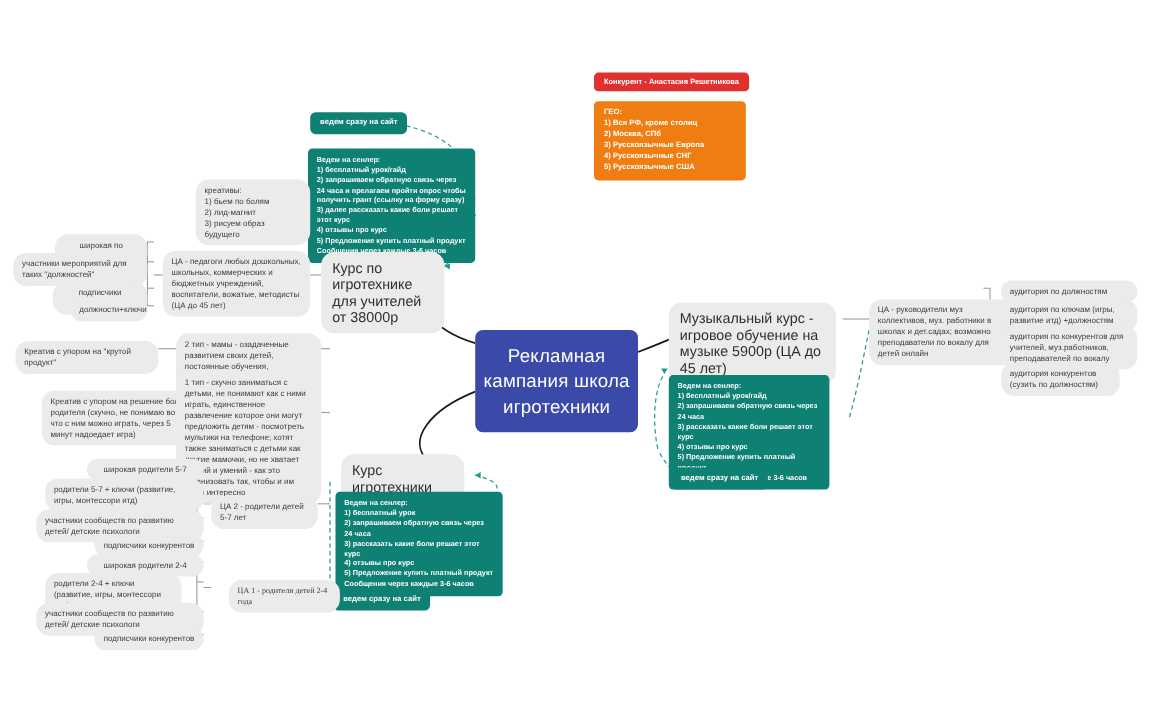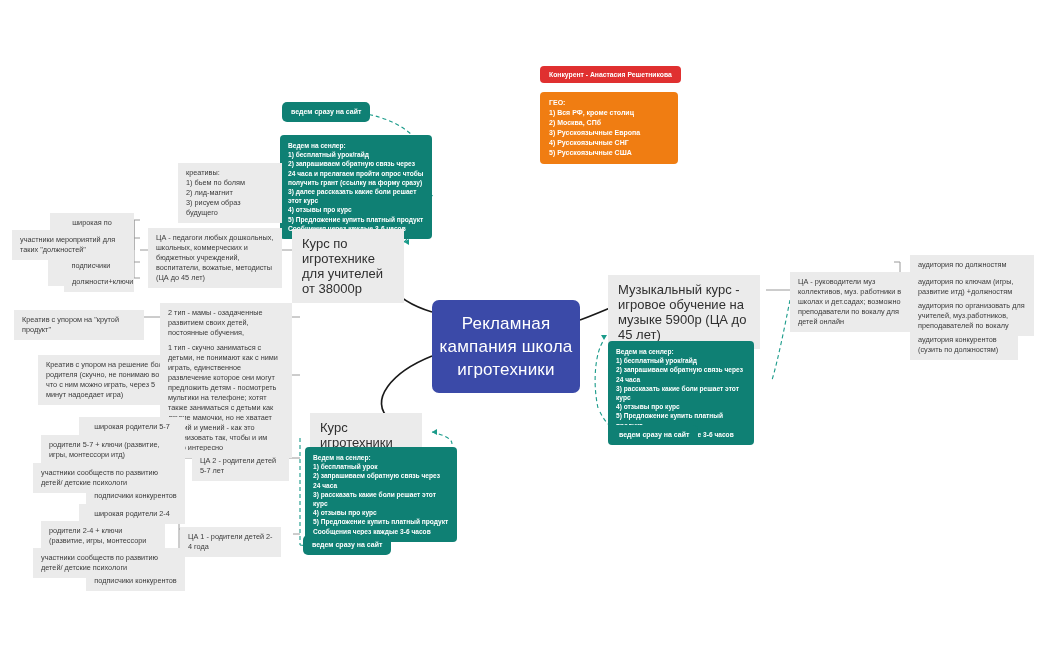--- a/index.html
+++ b/index.html
@@ -24,21 +24,21 @@
     font-size:17px;
     line-height:23px;
     padding:12px 2px;
     letter-spacing:.2px;
   }
 
   
   .gray{
     background:#ebebeb;
     color:#3b3b3b;
-    border-radius:0;
+    border-radius:12px;
     padding:5px 8px;
     font-size:7.3px;
     line-height:10px;
   }
   .gray.big{
     font-size:13px;
     line-height:15px;
     padding:7px 10px;
     color:#2f2f2f;
   }
@@ -218,21 +218,21 @@
     <span class="ln">5) Предложение купить платный продукт</span>
     <span class="ln">Сообщения через каждые 3-6 часов</span>
   </div>
 
   <div class="node pill" style="left:610px;top:425px;">ведем сразу на сайт</div>
 
   <div class="node gray" style="left:790px;top:272px;width:136px;">ЦА - руководители муз коллективов, муз. работники в школах и дет.садах; возможно преподаватели по вокалу для детей онлайн</div>
 
   <div class="node gray" style="left:910px;top:255px;width:124px;">аудитория по должностям</div>
   <div class="node gray" style="left:910px;top:272px;width:124px;">аудитория по ключам (игры, развитие итд) +должностям</div>
-  <div class="node gray" style="left:910px;top:296px;width:124px;">аудитория по организовать для учителей, муз.работников, преподавателей по вокалу</div>
+  <div class="node gray" style="left:910px;top:296px;width:124px;">аудитория по конкурентов для учителей, муз.работников, преподавателей по вокалу</div>
   <div class="node gray" style="left:910px;top:330px;width:108px;">аудитория конкурентов (сузить по должностям)</div>
 
   <div class="node gray big" style="left:310px;top:413px;width:112px;">Курс игротехники для родителей 2800р</div>
 
   <div class="node teal" style="left:305px;top:447px;width:152px;">
     <span class="ln">Ведем на сенлер:</span>
     <span class="ln">1) бесплатный урок</span>
     <span class="ln">2) запрашиваем обратную связь через 24 часа</span>
     <span class="ln">3) рассказать какие боли решает этот курс</span>
     <span class="ln">4) отзывы про курс</span>
@@ -247,19 +247,19 @@
 
   <div class="node gray" style="left:160px;top:303px;width:132px;">2 тип - мамы - озадаченные развитием своих детей, постоянные обучения, развивашки, новые направления итд</div>
   <div class="node gray" style="left:160px;top:338px;width:132px;">1 тип - скучно заниматься с детьми, не понимают как с ними играть, единственное развлечение которое они могут предложить детям - посмотреть мультики на телефоне; хотят также заниматься с детьми как другие мамочки, но не хватает знаний и умений - как это организовать так, чтобы и им было интересно</div>
 
   <div class="node gray" style="left:192px;top:451px;width:97px;">ЦА 2 - родители детей 5-7 лет</div>
   <div class="node gray" style="left:79px;top:417px;width:106px;text-align:center;">широкая родители 5-7</div>
   <div class="node gray" style="left:41px;top:435px;width:144px;">родители 5-7 + ключи (развитие, игры, монтессори итд)</div>
   <div class="node gray" style="left:33px;top:463px;width:152px;">участники сообществ по развитию детей/ детские психологи</div>
   <div class="node gray" style="left:86px;top:486px;width:99px;text-align:center;">подписчики конкурентов</div>
 
-  <div class="node gray" style="left:180px;top:527px;width:101px;">ЦА 1 - родители детей 2-4 года</div>
+  <div class="node gray" style="left:208px;top:527px;width:101px;font-family:Liberation Serif, serif;">ЦА 1 - родители детей 2-4 года</div>
   <div class="node gray" style="left:79px;top:504px;width:106px;text-align:center;">широкая родители 2-4</div>
   <div class="node gray" style="left:41px;top:521px;width:124px;">родители 2-4 + ключи (развитие, игры, монтессори итд)</div>
   <div class="node gray" style="left:33px;top:548px;width:152px;">участники сообществ по развитию детей/ детские психологи</div>
   <div class="node gray" style="left:86px;top:571px;width:99px;text-align:center;">подписчики конкурентов</div>
 
 </div>
 
 </body></html>

